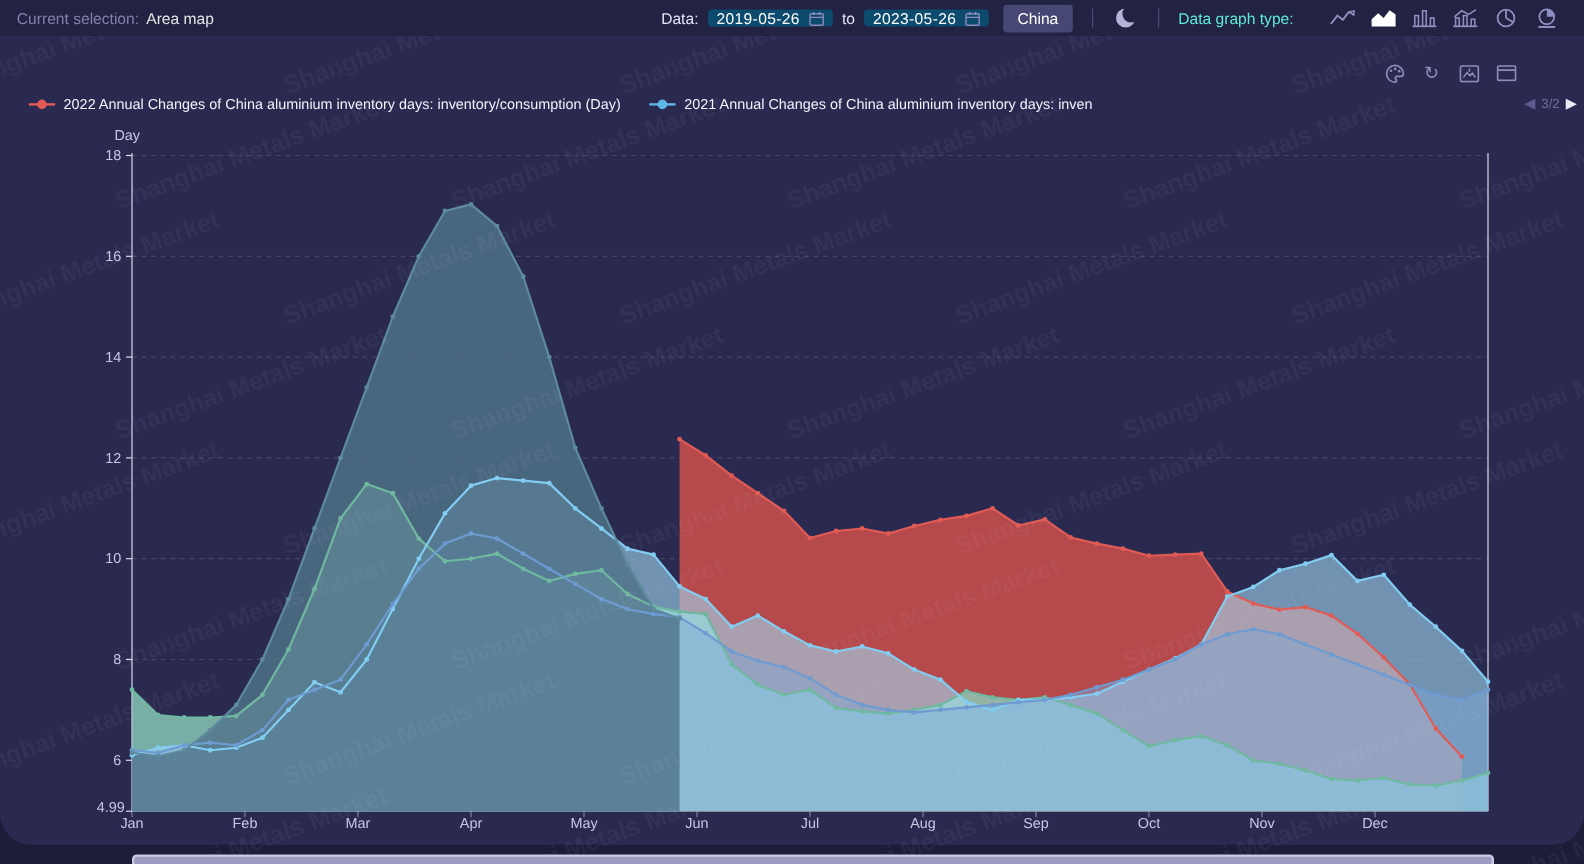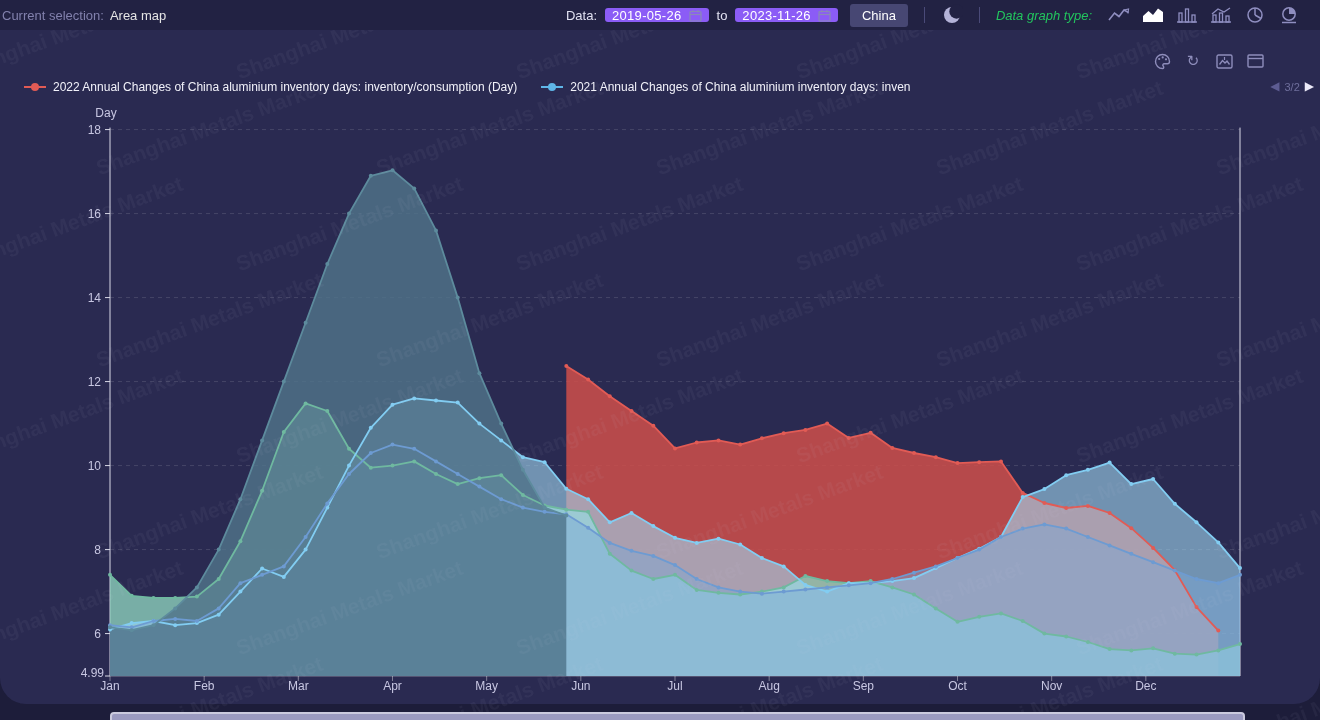--- a/index.html
+++ b/index.html
@@ -1,32 +1,32 @@
 <!DOCTYPE html>
 <html><head>
 <meta charset="utf-8">
 <style>
   html,body{margin:0;padding:0;background:#1d1d3a;font-family:"Liberation Sans",sans-serif;}
   body{width:1320px;height:720px;position:relative;overflow:hidden;color:#e8e8f5;}
 
   
   .topbar{position:absolute;left:0;top:0;width:1320px;height:30px;background:#222243;
           display:flex;align-items:center;font-size:13px;z-index:30;}
-  .cursel{margin-left:2px;color:#8281ad;}
+  .cursel{margin-left:14px;color:#8281ad;}
   .cursel-val{margin-left:6px;color:#e5e5e5;}
   .tb-spacer{flex:1;}
   .from-label,.to-label{color:#e2e2f2;margin:0 8px;}
-  .datebox{display:flex;align-items:center;background:#8b5cf6;border-radius:3px;height:14px;
+  .datebox{display:flex;align-items:center;background:#0c4a6e;border-radius:3px;height:14px;
            padding:0 7px;cursor:pointer;}
   .datebox .dval{color:#fff;margin-right:7px;letter-spacing:.3px;}
   .search-btn{margin-left:12px;background:#474773;border-radius:3px;height:23px;line-height:23px;
               padding:0 12px;color:#fff;cursor:pointer;}
   .vdiv{width:1px;height:16px;background:#4a4a78;margin:0 16px;}
   .moon-btn{cursor:pointer;display:flex;align-items:center;}
-  .dgt-label{color:#22c55e;margin-right:10px;font-style:italic;}
+  .dgt-label{color:#5eead4;margin-right:24px;}
   .gt-icons{display:flex;align-items:center;margin-right:14px;}
   .gt-icon{width:24px;height:18px;margin:0 5px;color:#8f8ec0;cursor:pointer;display:flex;
            align-items:center;justify-content:center;}
   .gt-icon.active{color:#ffffff;}
 
   
   .panel{position:absolute;left:0;top:30px;width:1320px;height:674px;background:#2a2a51;
          border-radius:0 0 26px 26px;}
 
   
@@ -77,21 +77,21 @@
     <span class="dval">2019-05-26</span>
     <svg width="13" height="13" viewBox="0 0 13 13">
       <rect x="1" y="2.5" width="11" height="9.5" rx="1" fill="none" stroke="#8a89b8" stroke-width="1.2"></rect>
       <line x1="1" y1="5.5" x2="12" y2="5.5" stroke="#8a89b8" stroke-width="1.2"></line>
       <line x1="4" y1="1" x2="4" y2="3.5" stroke="#8a89b8" stroke-width="1.2"></line>
       <line x1="9" y1="1" x2="9" y2="3.5" stroke="#8a89b8" stroke-width="1.2"></line>
     </svg>
   </div>
   <span class="to-label">to</span>
   <div class="datebox">
-    <span class="dval">2023-11-26</span>
+    <span class="dval">2023-05-26</span>
     <svg width="13" height="13" viewBox="0 0 13 13">
       <rect x="1" y="2.5" width="11" height="9.5" rx="1" fill="none" stroke="#8a89b8" stroke-width="1.2"></rect>
       <line x1="1" y1="5.5" x2="12" y2="5.5" stroke="#8a89b8" stroke-width="1.2"></line>
       <line x1="4" y1="1" x2="4" y2="3.5" stroke="#8a89b8" stroke-width="1.2"></line>
       <line x1="9" y1="1" x2="9" y2="3.5" stroke="#8a89b8" stroke-width="1.2"></line>
     </svg>
   </div>
   <div class="search-btn">China</div>
 
   <div class="vdiv"></div>

